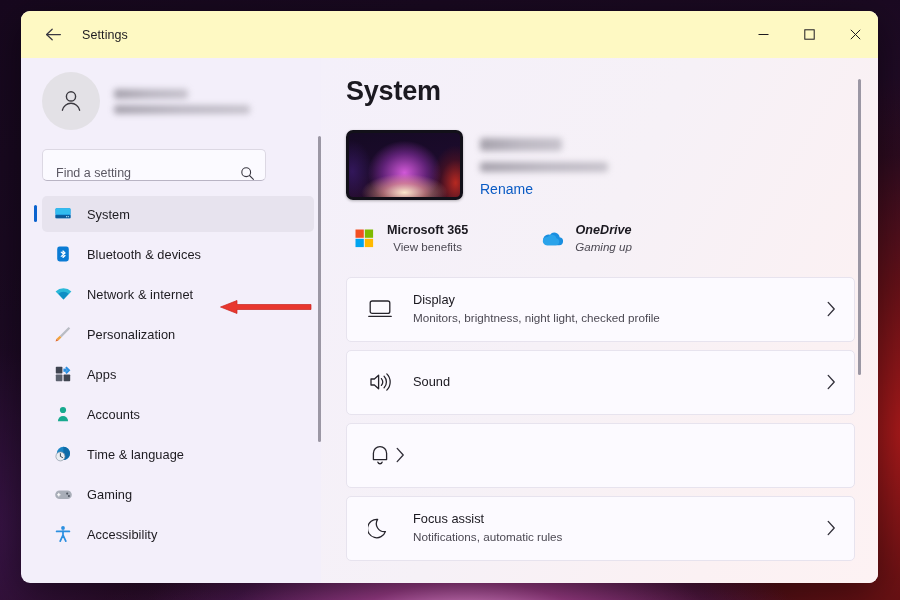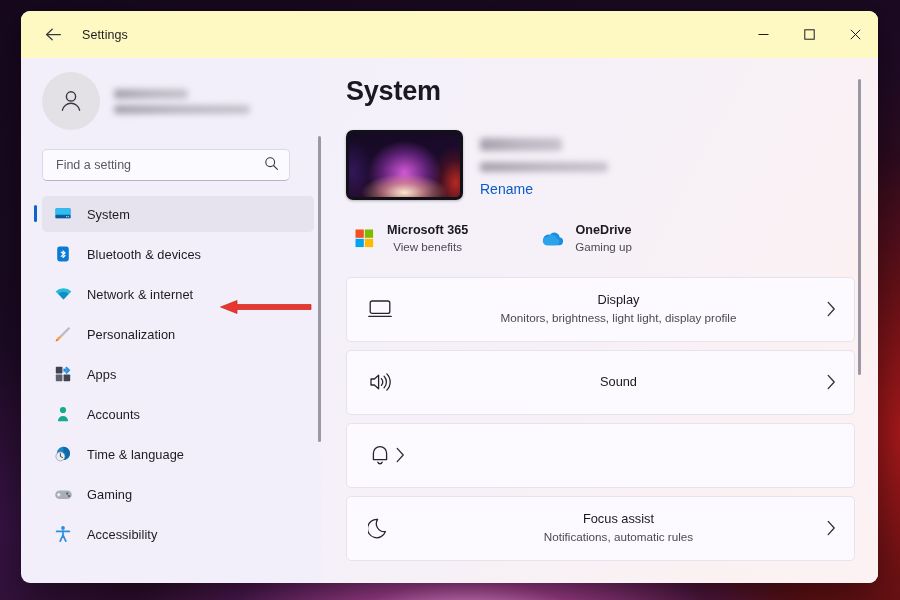--- a/index.html
+++ b/index.html
@@ -119,29 +119,29 @@
     border-radius: 3px;
     filter: blur(3.2px);
     opacity: 0.75;
   }
   .redact.name  { width: 74px;  height: 10px; }
   .redact.email { width: 136px; height: 9px; }
 
   .searchbox {
     margin-top: 18px;
     margin-left: 3px;
-    width: 248px;
+    width: 224px;
     height: 32px;
     background: #fbfaff;
     border: 1px solid #dcd8e3;
     border-bottom: 1px solid #b9b4c4;
     border-radius: 5px;
     display: flex;
-    align-items: center;
-    padding: 0 10px 0 13px;
+    align-items: flex-start;
+    padding: 16px 10px 0 13px;
   }
   .searchbox input {
     flex: 1 1 auto;
     border: none;
     outline: none;
     background: transparent;
     font-family: "Liberation Sans", sans-serif;
     font-size: 12.5px;
     color: #1d1b20;
   }
@@ -273,25 +273,25 @@
     font-weight: bold;
     color: #1b1920;
     line-height: 1.35;
   }
   .ql-sub {
     font-size: 11.6px;
     color: #4c4953;
     line-height: 1.35;
   }
   .ql-1 { margin-left: 0; }
-  .ql-2 { margin-left: 46px; }
+  .ql-2 { margin-left: 46px; font-style: italic; }
   .ql-3 { margin-left: 50px; }
 
   
-  .cards { margin-top: 19px; margin-left: 1px; text-align: center; }
+  .cards { margin-top: 19px; margin-left: 1px; }
   .card {
     width: 509px;
     height: 65px;
     background: #fcfaff;
     border: 1px solid #e7e3ee;
     border-radius: 5px;
     display: flex;
     align-items: center;
     margin-bottom: 8px;
     padding: 0 16px 0 20px;
@@ -567,21 +567,21 @@
 
           <div class="card">
             <span class="card-icon">
               <svg width="24" height="22" viewBox="0 0 24 22">
                 <rect x="2.2" y="3.0" width="19.6" height="12.4" rx="2.0" fill="none" stroke="#26242c" stroke-width="1.3"></rect>
                 <path d="M0.8 18.4 L23.2 18.4" stroke="#26242c" stroke-width="1.3" stroke-linecap="round"></path>
               </svg>
             </span>
             <span class="card-text">
               <div class="card-title">Display</div>
-              <div class="card-sub">Monitors, brightness, light light, display profile</div>
+              <div class="card-sub">Monitors, brightness, night light, checked profile</div>
             </span>
             <span class="chev">
               <svg width="12" height="18" viewBox="0 0 12 18">
                 <path d="M3.2 2.4 L9.2 9.0 L3.2 15.6" fill="none" stroke="#32303a" stroke-width="1.35" stroke-linecap="round" stroke-linejoin="round"></path>
               </svg>
             </span>
           </div>
 
           <div class="card">
             <span class="card-icon">

